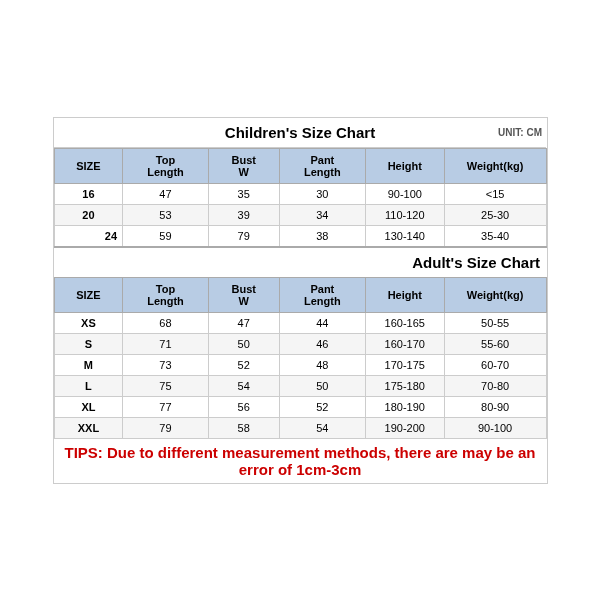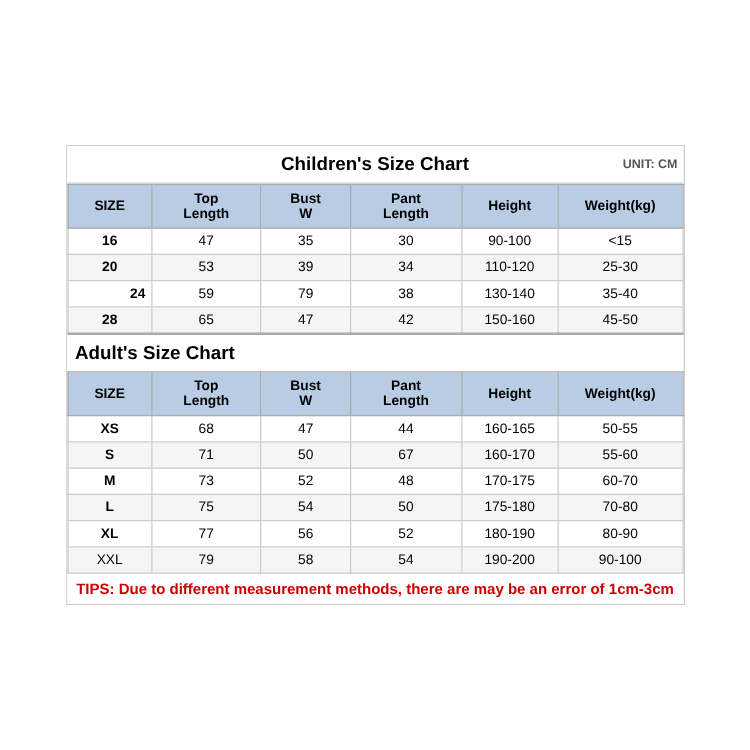--- a/index.html
+++ b/index.html
@@ -68,28 +68,28 @@
       font-weight: bold;
     }
     .section-header {
       background: #fff;
       border-top: 2px solid #aaa;
       border-bottom: 1px solid #ccc;
     }
     .section-header td {
       font-size: 15px;
       font-weight: bold;
-      text-align: left;
+      text-align: right;
       padding: 6px;
       background: #fff;
       border: none;
     }
     .tips-row td {
       color: #cc0000;
-      font-size: 12px;
+      font-size: 15px;
       text-align: center;
       padding: 5px;
       background: #fff;
       border-top: 1px solid #ccc;
       border-left: none;
       border-right: none;
       border-bottom: none;
     }
   </style>
 </head>
@@ -133,28 +133,20 @@
           <td>25-30</td>
         </tr>
         <tr>
           <td style="font-weight: bold; padding-left: 48px;">24</td>
           <td>59</td>
           <td>79</td>
           <td>38</td>
           <td>130-140</td>
           <td>35-40</td>
         </tr>
-        <tr>
-          <td style="font-weight: bold;">28</td>
-          <td>65</td>
-          <td>47</td>
-          <td>42</td>
-          <td>150-160</td>
-          <td>45-50</td>
-        </tr>
       </tbody>
     <tbody>
       <tr class="section-header">
         <td colspan="6">Adult's Size Chart</td>
       </tr>
       <tr id="adult-header-row">
       <th>SIZE</th>
           <th>Top Length</th>
           <th>Bust W</th>
           <th>Pant Length</th>
@@ -168,21 +160,21 @@
           <td>68</td>
           <td>47</td>
           <td>44</td>
           <td>160-165</td>
           <td>50-55</td>
         </tr>
         <tr>
           <td style="font-weight: bold;">S</td>
           <td>71</td>
           <td>50</td>
-          <td>67</td>
+          <td>46</td>
           <td>160-170</td>
           <td>55-60</td>
         </tr>
         <tr>
           <td style="font-weight: bold;">M</td>
           <td>73</td>
           <td>52</td>
           <td>48</td>
           <td>170-175</td>
           <td>60-70</td>
@@ -197,21 +189,21 @@
         </tr>
         <tr>
           <td style="font-weight: bold;">XL</td>
           <td>77</td>
           <td>56</td>
           <td>52</td>
           <td>180-190</td>
           <td>80-90</td>
         </tr>
         <tr>
-          <td style="font-weight: normal; margin-top: 22px;">XXL</td>
+          <td style="font-weight: bold; margin-top: 22px;">XXL</td>
           <td>79</td>
           <td>58</td>
           <td>54</td>
           <td>190-200</td>
           <td>90-100</td>
         </tr>
       </tbody>
     <tbody>
       <tr class="tips-row">
         <td colspan="6">TIPS: Due to different measurement methods, there are may be an error of 1cm-3cm</td>

